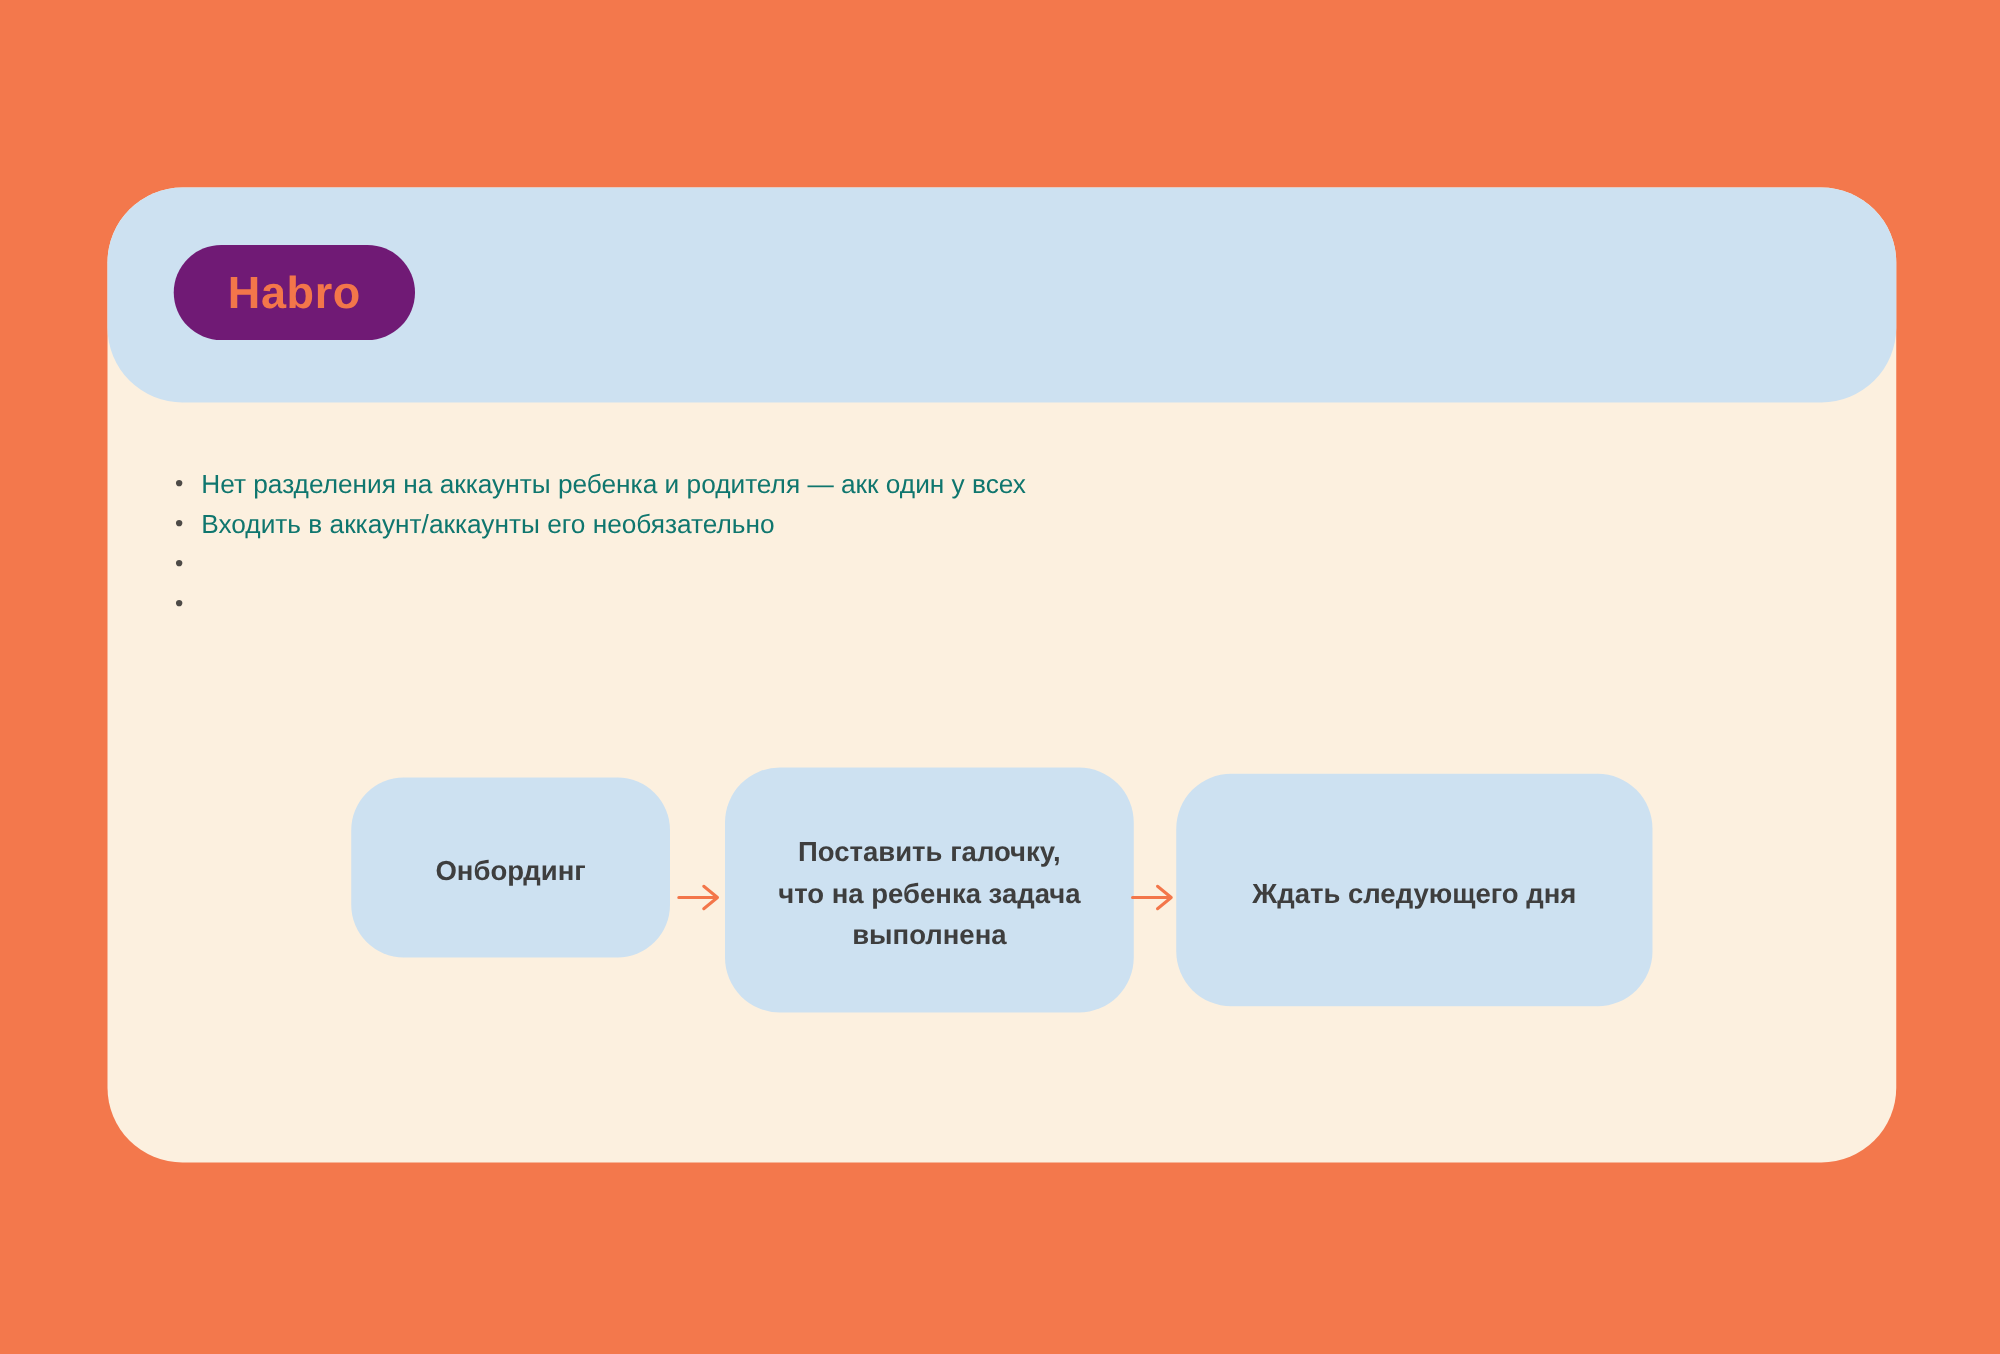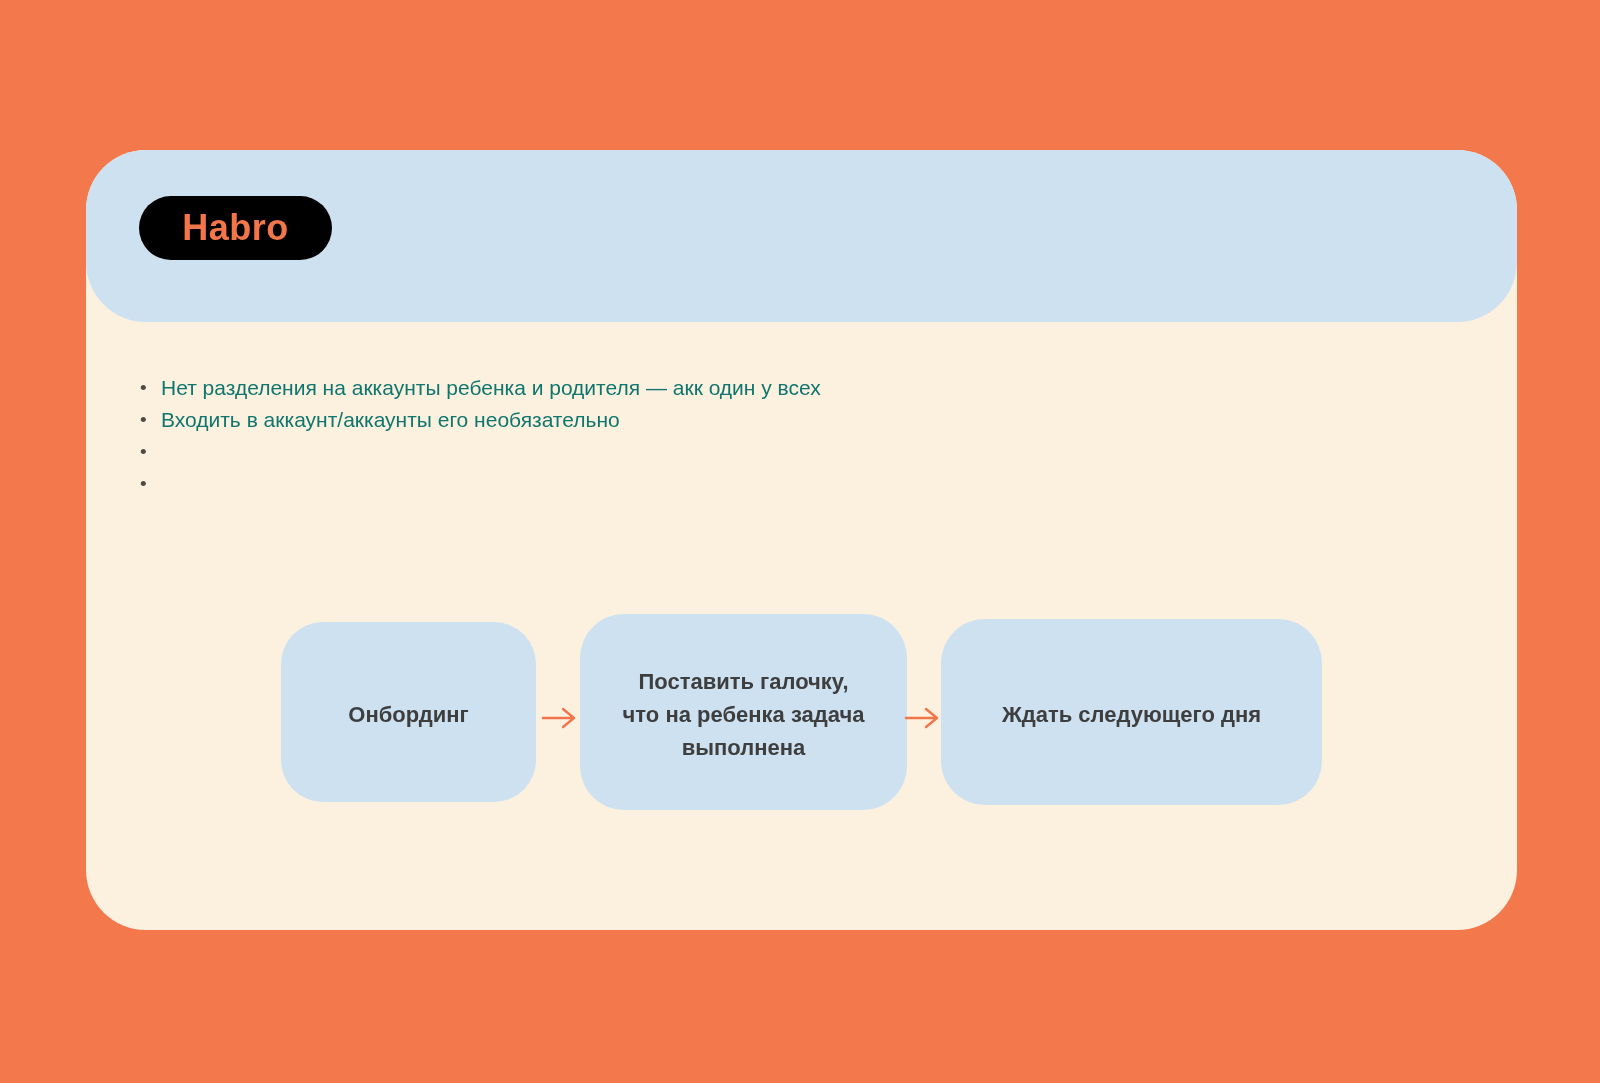--- a/index.html
+++ b/index.html
@@ -20,22 +20,22 @@
   .header-band {
     position: absolute;
     left: 0; top: 0;
     width: 100%; height: 172px;
     background: #CDE1F1;
     border-radius: 60px;
   }
   .title-pill {
     position: absolute;
     left: 53px; top: 46px;
-    width: 193px; height: 64px;
-    background: #000000;
+    width: 193px; height: 76px;
+    background: #701a75;
     border-radius: 40px;
     display: flex; align-items: center; justify-content: center;
   }
   .title-pill span {
     font-size: 36px;
     font-weight: 700;
     color: #F3764A;
     letter-spacing: 0.5px;
   }
   .bullets {
@@ -68,21 +68,21 @@
     text-align: center;
   }
   .flow-box span {
     font-size: 22px;
     font-weight: 600;
     line-height: 33px;
     color: #3E3E3E;
     white-space: pre-line;
     padding-top: 4px;
   }
-  .flow-box.step-1 { left: 195px; top: 472px; width: 255px; height: 180px; border-radius: 42px; }
+  .flow-box.step-1 { left: 195px; top: 472px; width: 255px; height: 144px; border-radius: 42px; }
   .flow-box.step-2 { left: 494px; top: 464px; width: 327px; height: 196px; }
   .flow-box.step-3 { left: 855px; top: 469px; width: 381px; height: 186px; }
   .flow-arrow {
     position: absolute;
     width: 36px; height: 24px;
   }
   .flow-arrow.arrow-1 { left: 455px; top: 556px; }
   .flow-arrow.arrow-2 { left: 818px; top: 556px; }
 </style>
 </head>

